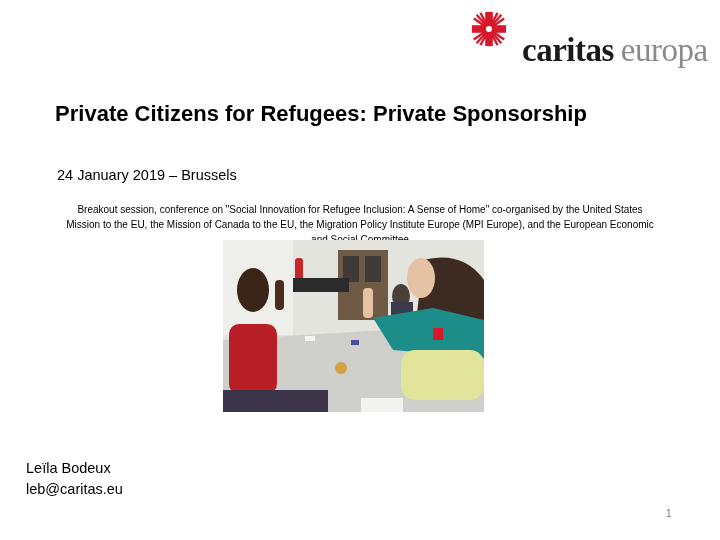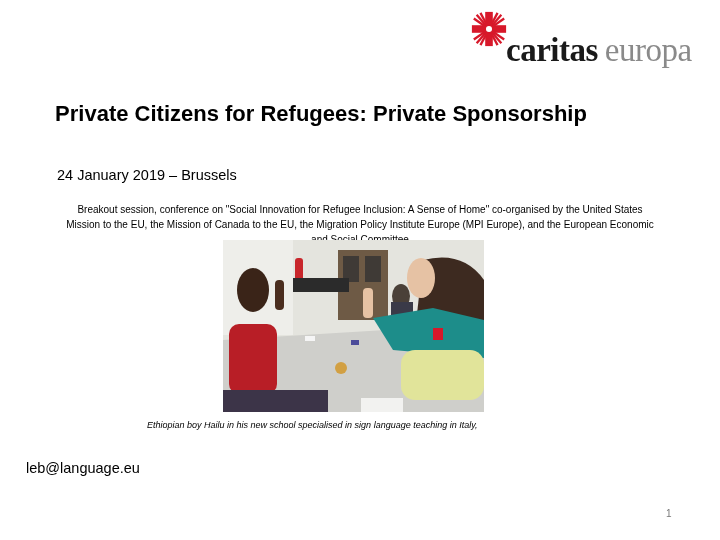--- a/index.html
+++ b/index.html
@@ -2,21 +2,21 @@
 <html><head>
   <meta charset="utf-8">
   <style>
     html, body { margin: 0; padding: 0; }
     body {
       width: 720px; height: 540px; background: #ffffff; position: relative; overflow: hidden;
       font-family: "Liberation Sans", "DejaVu Sans", sans-serif; color: #000;
     }
     .logo { position: absolute; left: 470px; top: 10px; width: 240px; height: 55px; }
     .logo-cross { position: absolute; left: 0; top: 0; width: 38px; height: 38px; }
-    .logo-text { position: absolute; left: 36px; top: 20px; white-space: nowrap; font-family: "Liberation Serif", "DejaVu Serif", serif; font-size: 33px; line-height: 40px; letter-spacing: -0.5px; }
+    .logo-text { position: absolute; left: 52px; top: 20px; white-space: nowrap; font-family: "Liberation Serif", "DejaVu Serif", serif; font-size: 33px; line-height: 40px; letter-spacing: -0.5px; }
     .logo-caritas { color: #1a1a1a; font-weight: bold; }
     .logo-europa { color: #8a8a8a; font-weight: normal; margin-left: 7px; }
 
     .title { position: absolute; left: 0; width: 642px; top: 98px; text-align: center; font-size: 22px; font-weight: bold; line-height: 32px; }
     .date { position: absolute; left: 17px; width: 720px; top: 164px; text-align: left; font-size: 14.5px; line-height: 22px; margin-left: 40px; }
     .desc { position: absolute; left: 60px; width: 600px; top: 202px; text-align: center; font-size: 10px; line-height: 15px; }
 
     .photo { position: absolute; left: 223px; top: 240px; width: 261px; height: 172px; overflow: hidden; background: #dcdcd6; }
     .caption { position: absolute; left: 147px; top: 418px; font-size: 9px; line-height: 14px; font-style: italic; }
     .contact { position: absolute; left: 26px; top: 458px; font-size: 14.5px; line-height: 21px; }
@@ -80,20 +80,20 @@
     <rect x="0" y="150" width="105" height="22" fill="#3c3448"></rect>
     <rect x="138" y="158" width="42" height="14" fill="#f2f2f0"></rect>
     <circle cx="118" cy="128" r="6" fill="#d2a043"></circle>
     <rect x="128" y="100" width="8" height="5" fill="#4c4c9a"></rect>
     <rect x="82" y="96" width="10" height="5" fill="#f5f5f5"></rect>
     <rect x="210" y="88" width="10" height="12" fill="#d7182a"></rect>
   </svg>
 </div>
 
 <div class="caption">
-  <div>Ethiopian boy Hailu in his new school specialised in sign language teaching in Italy,</div>
 </div>
 
 <div class="contact">
-  <div>leb@language.eu</div>
+  <div>Leïla Bodeux</div>
+  <div>leb@caritas.eu</div>
 </div>
 
 <div class="page-num">1</div>
 
 </body></html>

